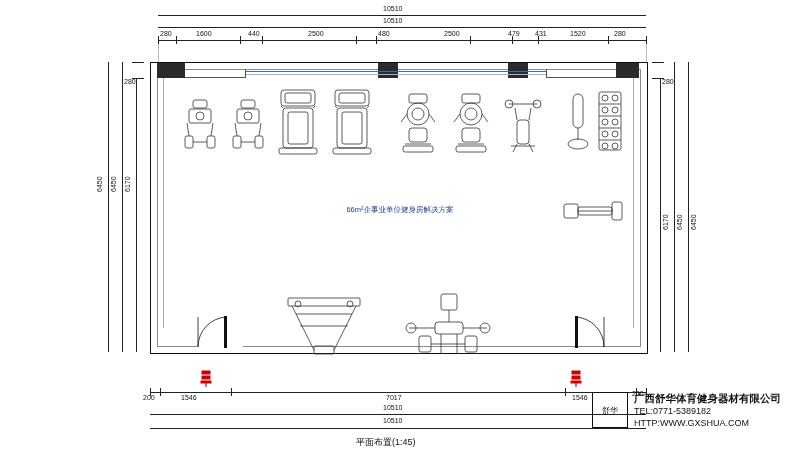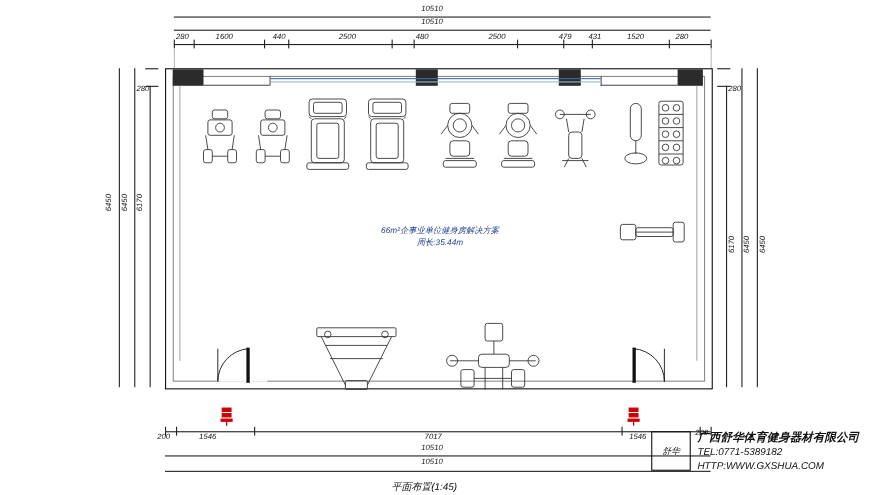--- a/index.html
+++ b/index.html
@@ -1,21 +1,21 @@
 <!DOCTYPE html>
 <html><head>
 <meta charset="utf-8">
 <style>
   html,body{margin:0;padding:0;}
   body{
     width:800px;height:450px;background:#ffffff;overflow:hidden;
     font-family:"Liberation Sans","DejaVu Sans",sans-serif;
     position:relative;
   }
-  .stage{position:absolute;left:0;top:0;width:800px;height:340px;font-style:italic;}
+  .stage{position:absolute;left:0;top:0;width:800px;height:340px;}
   .abs{position:absolute;}
   .dimtext{font-size:7px;color:#111;white-space:nowrap;}
   .dimline{background:#222;}
   .vline{width:1px;}
   .hline{height:1px;}
   .tick{background:#222;}
   .pillar{background:#2b2b2b;}
   .centertxt{font-size:7.5px;color:#1f3f8f;text-align:center;line-height:11px;white-space:nowrap;}
   .eq{position:absolute;}
   .caption{font-size:9px;color:#111;}
@@ -109,21 +109,20 @@
   </svg>
 
   <svg class="abs" style="left:556px;top:315px;" width="50" height="34" viewBox="0 0 50 34">
     <path d="M48 32 A30 30 0 0 0 20 2" fill="none" stroke="#111" stroke-width="0.8"></path>
     <path d="M48 32 L48 2" fill="none" stroke="#111" stroke-width="0.8"></path>
     <rect x="19" y="1" width="3" height="32" fill="#111"></rect>
   </svg>
 
   <div class="abs centertxt" style="left:330px;top:204px;width:140px;">
     <div>66m²企事业单位健身房解决方案</div>
-    <div>周长:35.44m</div>
   </div>
 
   <svg class="eq" style="left:183px;top:96px;" width="34" height="56" viewBox="0 0 34 56">
     <g fill="none" stroke="#333" stroke-width="0.8">
       <rect x="10" y="4" width="14" height="8" rx="2"></rect>
       <rect x="6" y="13" width="22" height="14" rx="2"></rect>
       <circle cx="17" cy="20" r="4"></circle>
       <path d="M4 27 L6 40 M30 27 L28 40"></path>
       <rect x="2" y="40" width="8" height="12" rx="2"></rect>
       <rect x="24" y="40" width="8" height="12" rx="2"></rect>

